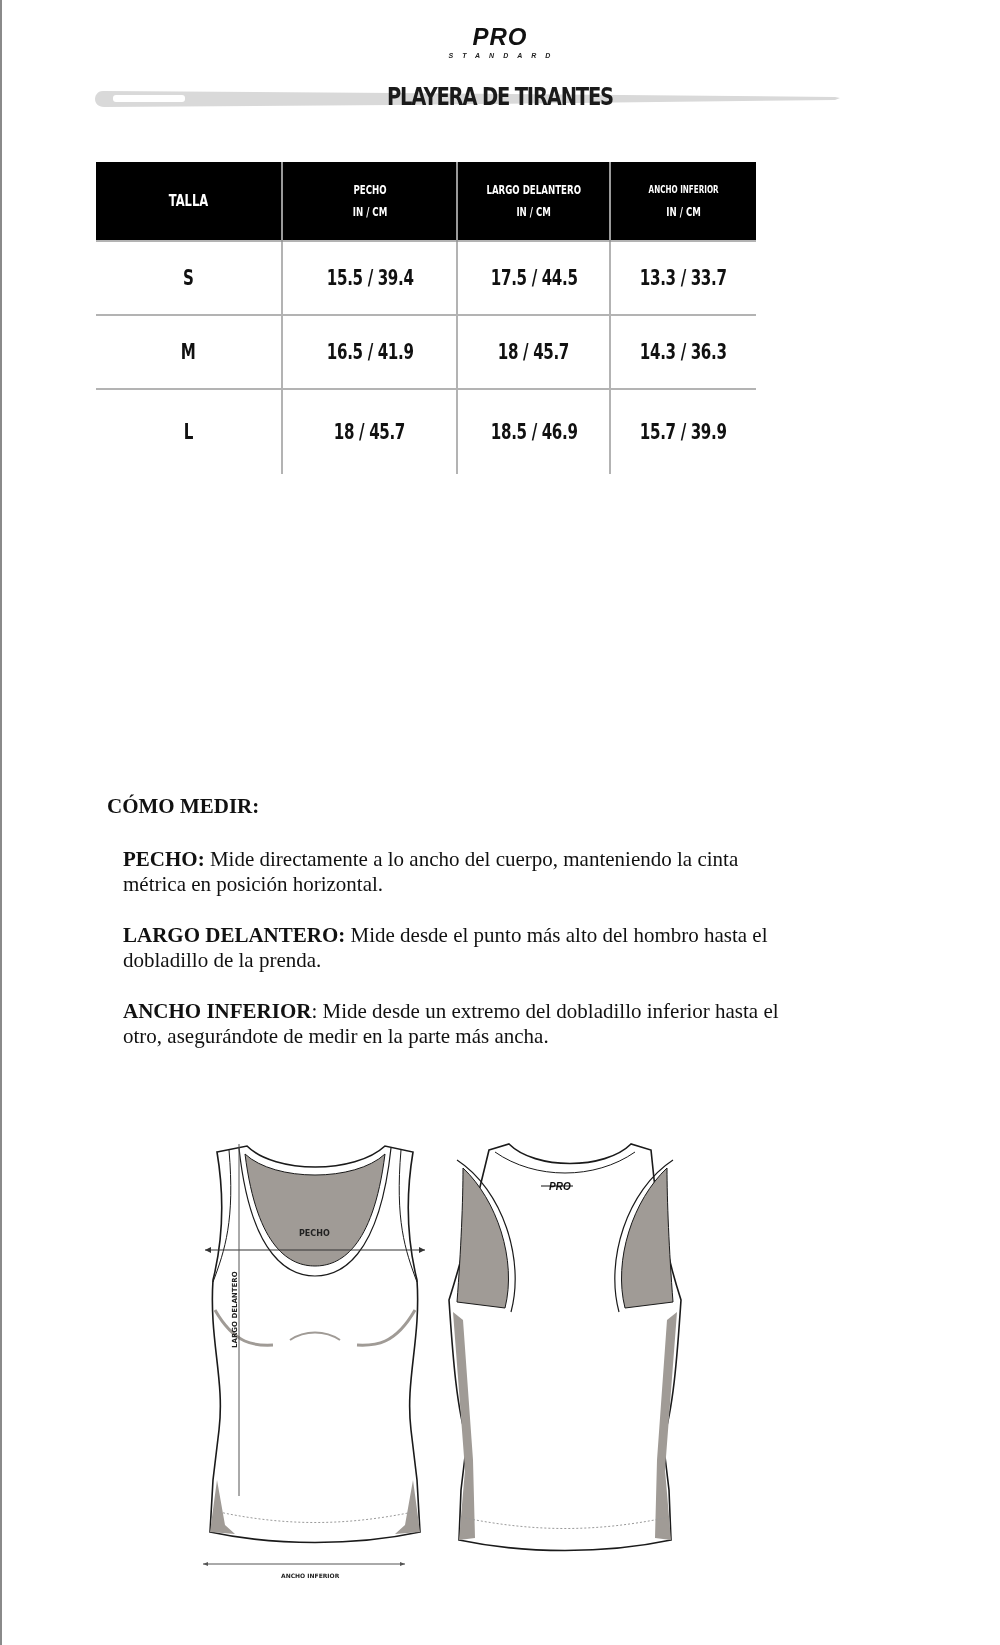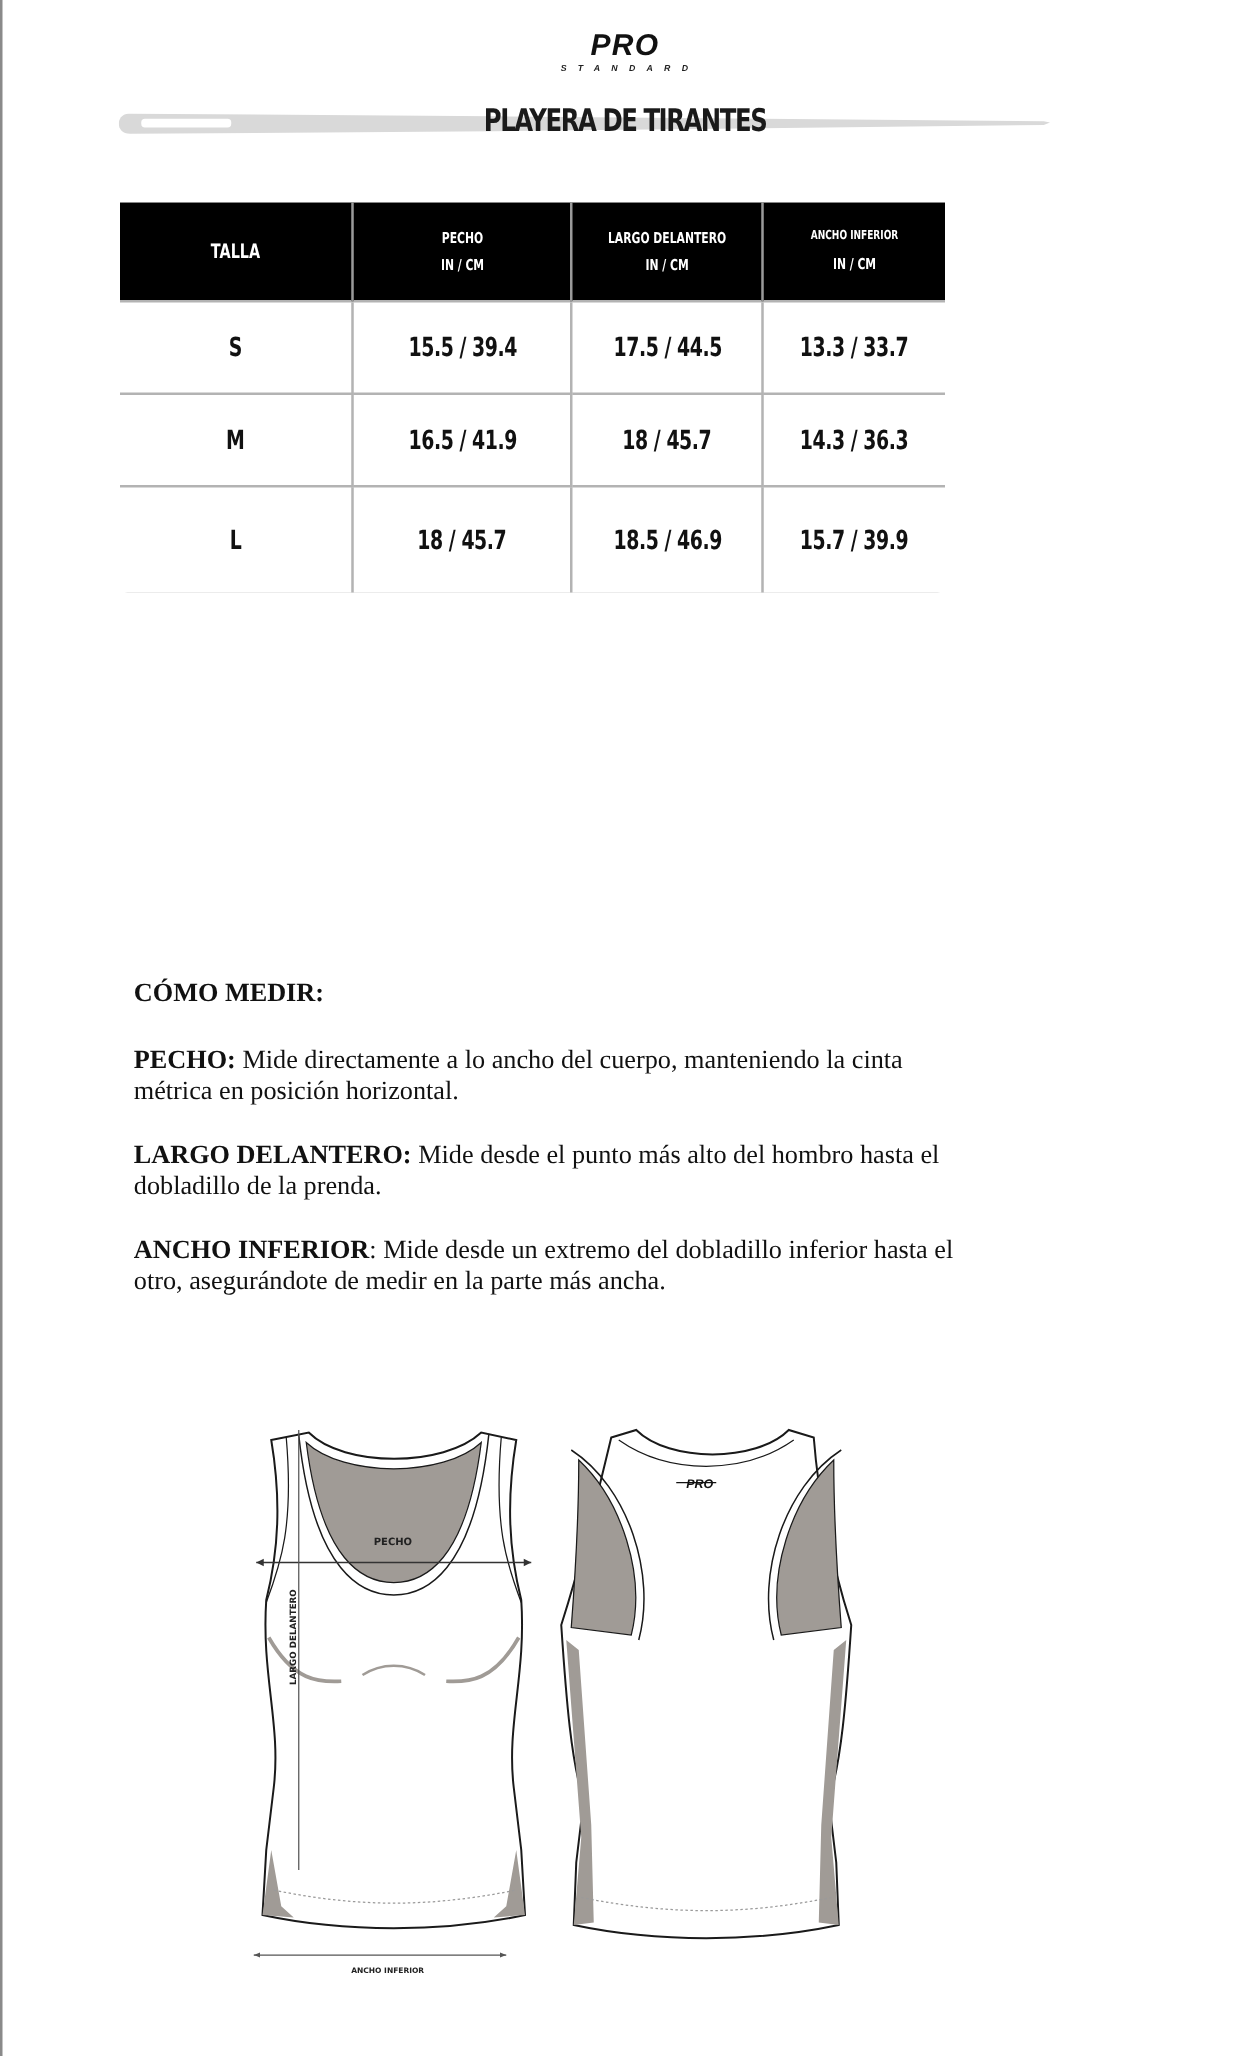--- a/index.html
+++ b/index.html
@@ -24,22 +24,22 @@
   .size-table td { height: 72px; text-align: center; border: 2px solid #b3b3b3; font-family: "DejaVu Sans", sans-serif; font-weight: bold; font-size: 21px; color: #111; padding: 0; }
   .size-table tr:last-child td { height: 84px; }
   .td-inner { display: inline-block; transform: scaleX(0.72); letter-spacing: -0.5px; }
   .col-size { width: 187px; }
   .col-pecho { width: 175px; }
   .col-largo { width: 152px; }
   .col-ancho { width: 146px; }
 
   
   .howto { position: absolute; left: 107px; top: 778px; width: 680px; font-family: "Liberation Serif", serif; color: #111; font-size: 21px; line-height: 25px; }
-  .howto-title { font-weight: bold; margin: 4px 0 28px 0; font-size: 21px; }
-  .howto p { margin: 0 0 26px 0; }
+  .howto-title { font-weight: bold; margin: 16px 0 28px 0; font-size: 21px; }
+  .howto p { margin: 0 0 26px 16px; }
   .howto b { font-weight: bold; }
 
   
   .garment { position: absolute; }
   .garment-front { left: 195px; top: 1140px; width: 240px; height: 440px; }
   .garment-back { left: 445px; top: 1140px; width: 240px; height: 420px; }
   .lbl-small { font-family: "DejaVu Sans", sans-serif; font-weight: bold; fill: #222; }
 </style>
 </head>
 <body>

